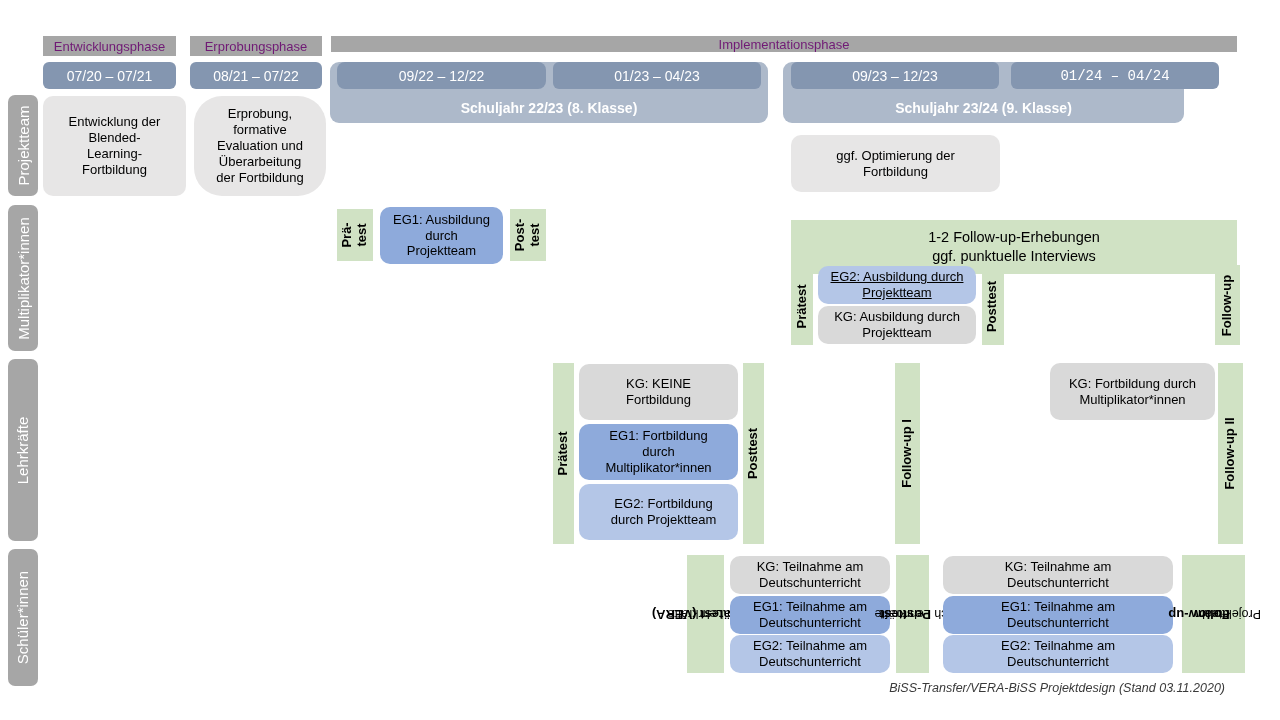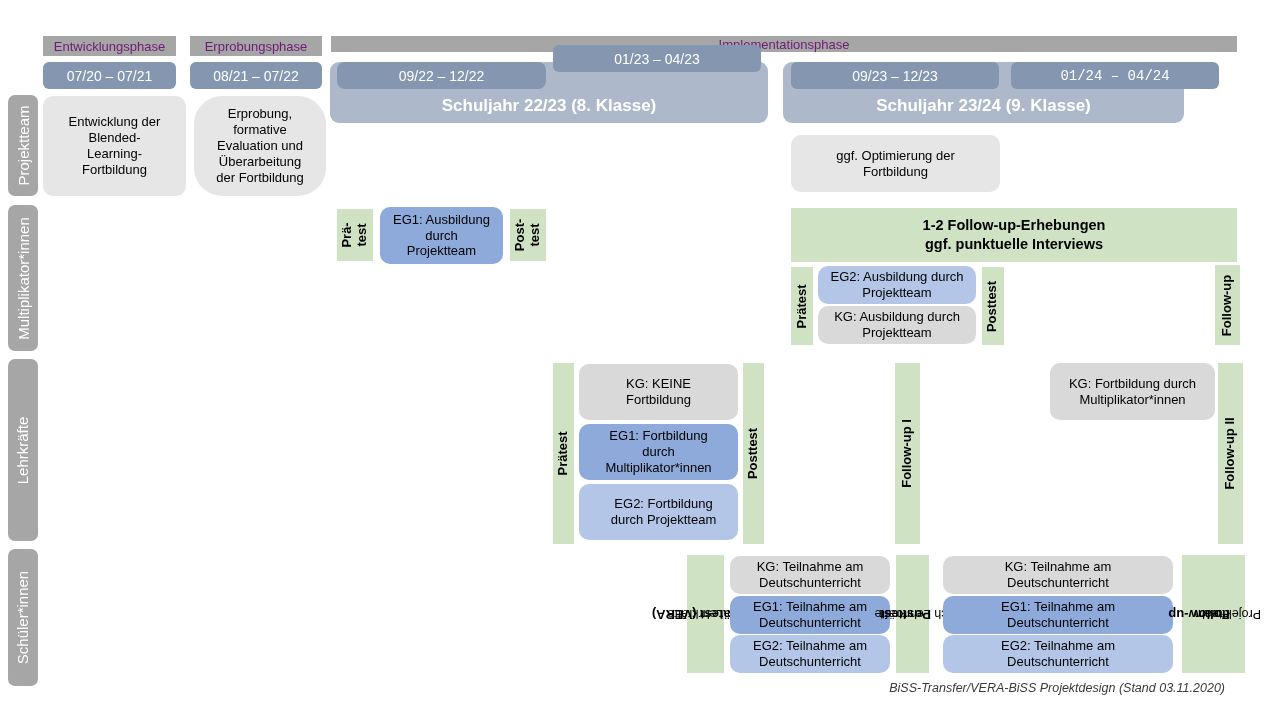--- a/index.html
+++ b/index.html
@@ -10,54 +10,54 @@
   html,body{margin:0;padding:0;}
   body{
     width:1280px;height:720px;position:relative;background:#ffffff;
     font-family:"Liberation Sans",sans-serif;overflow:hidden;color:#000;
   }
   .abs{position:absolute;box-sizing:border-box;}
   .flexc{display:flex;align-items:center;justify-content:center;text-align:center;}
   .phase-bar{background:var(--phase-bar);color:#701a75;font-size:13px;}
   .date-bar{background:var(--date-bar);color:#fff;font-size:14px;border-radius:6px;z-index:3;}
   .sy-bar{background:var(--sy-bar);border-radius:9px;z-index:1;}
-  .sy-label{position:absolute;left:0;right:0;bottom:7px;text-align:center;color:#fff;font-weight:bold;font-size:17px;}
+  .sy-label{position:absolute;left:0;right:0;bottom:7px;text-align:center;color:#fff;font-weight:bold;font-size:14px;}
   .row-label{background:var(--row-label);border-radius:7px;z-index:1;}
   .row-label span{transform:rotate(-90deg);white-space:nowrap;color:#fff;font-size:15px;}
   .box{border-radius:10px;font-size:13px;line-height:1.22;white-space:pre-line;padding:2px;}
   .info{background:var(--info-box);}
   .kg{background:var(--kg-box);}
   .eg1{background:var(--eg1-box);}
   .eg2{background:var(--eg2-box);}
   .green{background:var(--green-box);border-radius:0;}
   .vtext span{transform:rotate(-90deg);white-space:pre;font-weight:bold;font-size:13px;line-height:1.15;text-align:center;}
   .vtext .stack{transform:rotate(-90deg);text-align:center;line-height:1.25;}
   .stack .b{display:block;font-weight:bold;font-size:13px;white-space:nowrap;}
   .stack .r{display:block;font-weight:normal;font-size:12.5px;white-space:nowrap;}
-  .bold{font-weight:bold;}
+  .bold{font-weight:normal;margin-top:12px;}
   .footer{font-style:italic;font-size:12.5px;color:#3a3a3a;white-space:nowrap;}
 </style>
 </head>
 <body>
 
 <div class="abs flexc phase-bar" style="left:43px;top:36px;width:133px;height:20px;">Entwicklungsphase</div>
 <div class="abs flexc phase-bar" style="left:190px;top:36px;width:132px;height:20px;">Erprobungsphase</div>
 <div class="abs flexc phase-bar" style="left:331px;top:36px;width:906px;height:16px;">Implementationsphase</div>
 
 <div class="abs sy-bar" style="left:330px;top:62px;width:438px;height:61px;">
   <div class="sy-label">Schuljahr 22/23 (8. Klasse)</div>
 </div>
 <div class="abs sy-bar" style="left:783px;top:62px;width:401px;height:61px;">
   <div class="sy-label">Schuljahr 23/24 (9. Klasse)</div>
 </div>
 
 <div class="abs flexc date-bar" style="left:43px;top:62px;width:133px;height:27px;">07/20 – 07/21</div>
 <div class="abs flexc date-bar" style="left:190px;top:62px;width:132px;height:27px;">08/21 – 07/22</div>
 <div class="abs flexc date-bar" style="left:337px;top:62px;width:209px;height:27px;border-radius:8px;">09/22 – 12/22</div>
-<div class="abs flexc date-bar" style="left:553px;top:45px;width:208px;height:27px;">01/23 – 04/23</div>
+<div class="abs flexc date-bar" style="left:553px;top:62px;width:208px;height:27px;">01/23 – 04/23</div>
 <div class="abs flexc date-bar" style="left:791px;top:62px;width:208px;height:27px;">09/23 – 12/23</div>
 <div class="abs flexc date-bar" style="left:1011px;top:62px;width:208px;height:27px;font-family:Liberation Mono, monospace;">01/24 – 04/24</div>
 
 <div class="abs flexc row-label" style="left:8px;top:95px;width:30px;height:101px;">
     <span>Projektteam</span>
   </div>
 <div class="abs flexc row-label" style="left:8px;top:205px;width:30px;height:146px;">
     <span>Multiplikator*innen</span>
   </div>
 <div class="abs flexc row-label" style="left:8px;top:359px;width:30px;height:182px;">
@@ -90,21 +90,21 @@
     <span>Post-
 test</span>
   </div>
 
 <div class="abs flexc green bold" style="left:791px;top:208px;width:446px;height:54px;font-size:14.5px;white-space:pre-line;line-height:1.3;">1-2 Follow-up-Erhebungen
 ggf. punktuelle Interviews</div>
 
 <div class="abs flexc green vtext" style="left:791px;top:267px;width:22px;height:78px;">
     <span>Prätest</span>
   </div>
-<div class="abs flexc box eg2" style="left:818px;top:266px;width:158px;height:38px;">EG2: Ausbildung durch
+<div class="abs flexc box eg2" style="left:818px;top:266px;width:158px;height:38px;text-decoration:underline;">EG2: Ausbildung durch
 Projektteam</div>
 <div class="abs flexc box kg" style="left:818px;top:306px;width:158px;height:38px;">KG: Ausbildung durch
 Projektteam</div>
 <div class="abs flexc green vtext" style="left:982px;top:267px;width:22px;height:78px;">
     <span>Posttest</span>
   </div>
 <div class="abs flexc green vtext" style="left:1215px;top:265px;width:25px;height:80px;">
     <span>Follow-up</span>
   </div>
 

